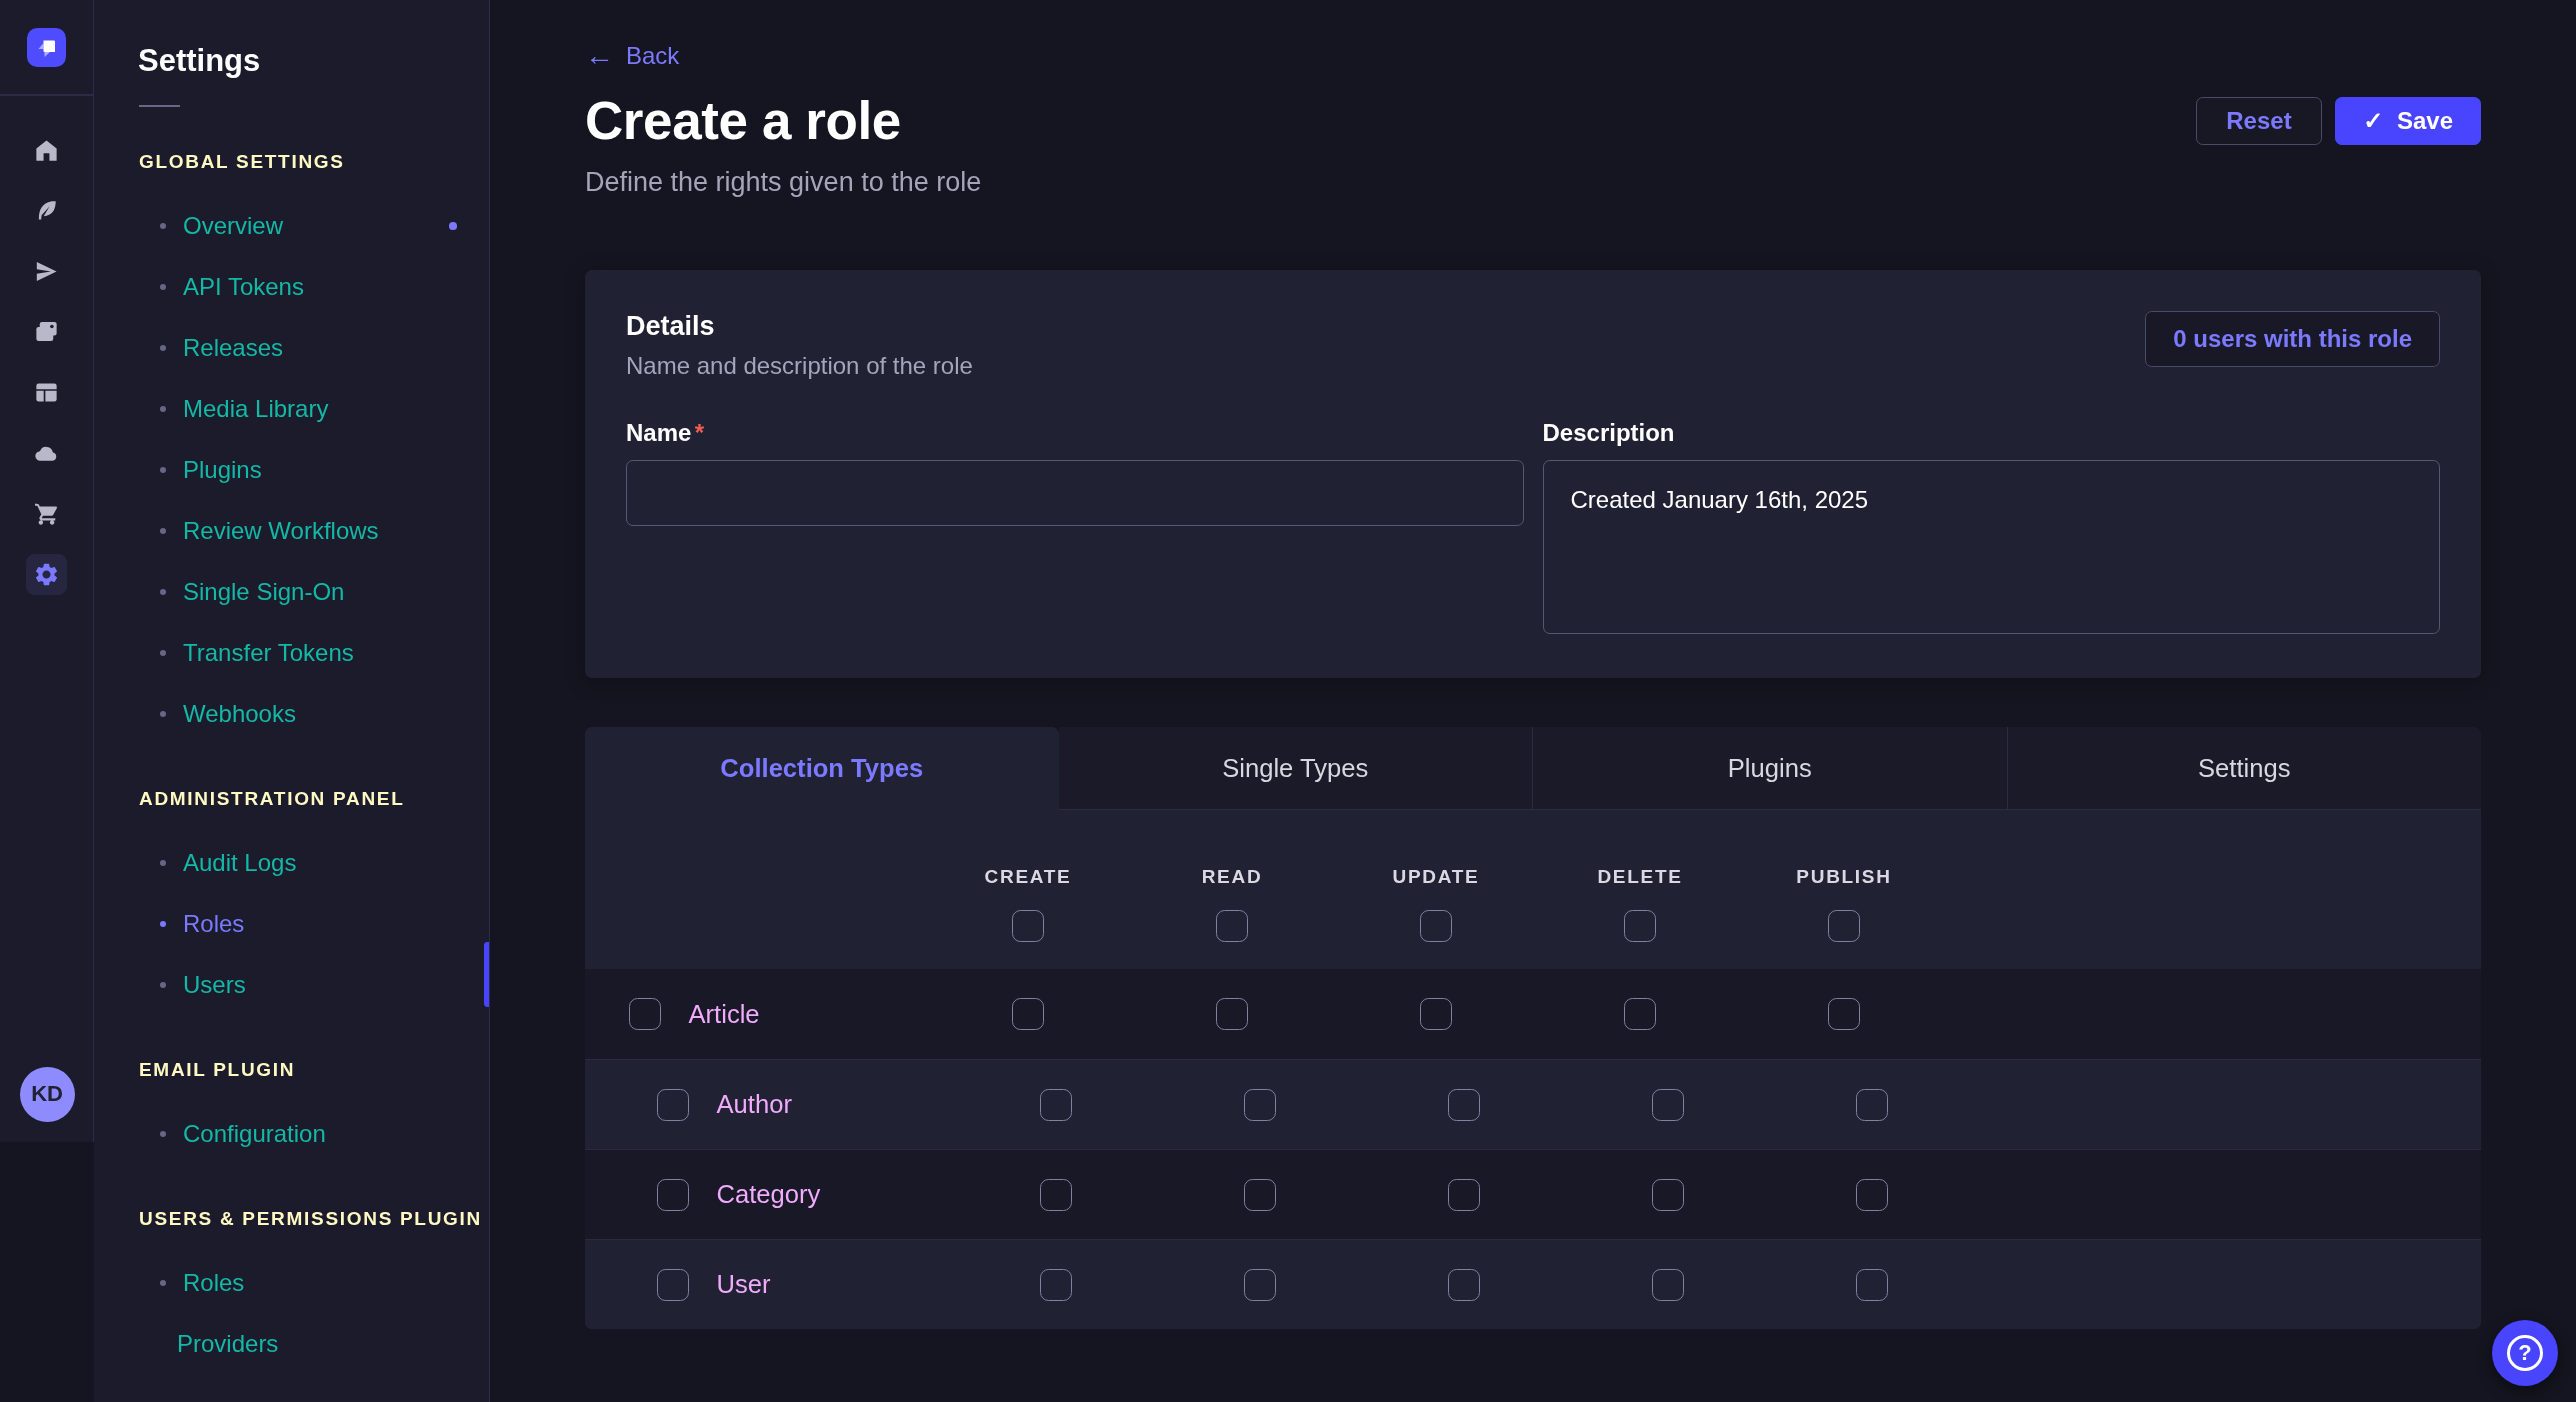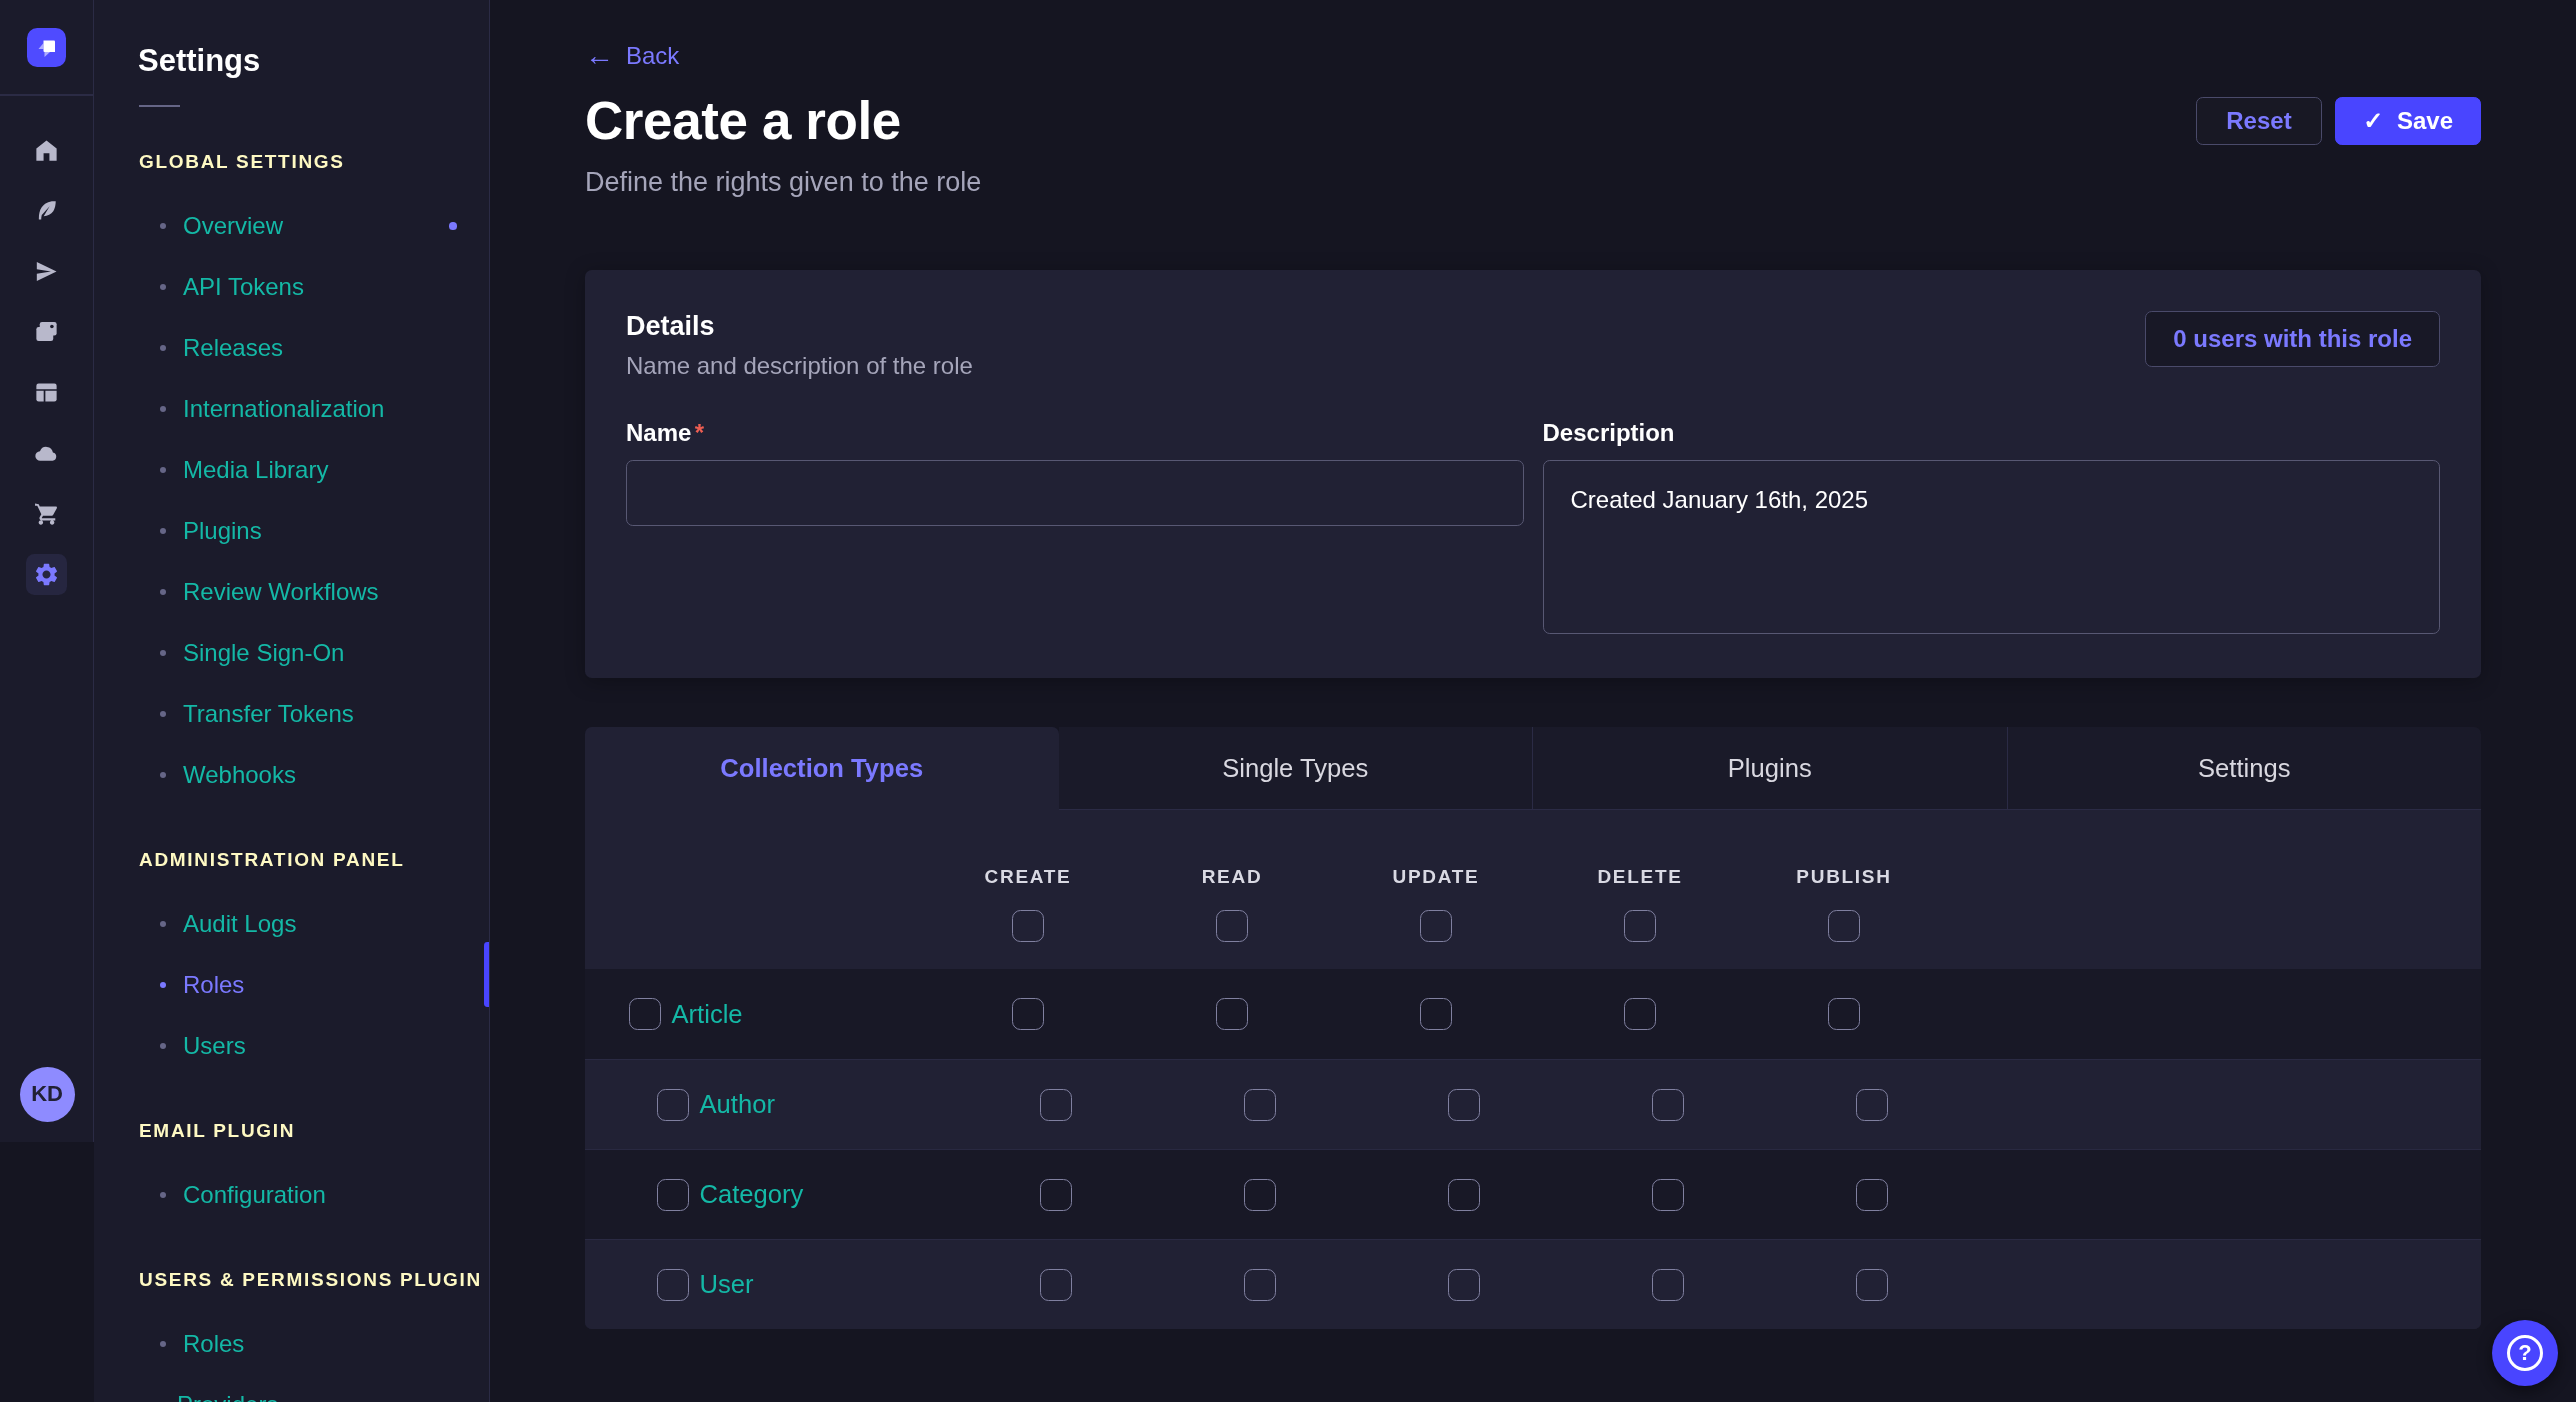--- a/index.html
+++ b/index.html
@@ -155,21 +155,21 @@
   .col-label {
     font-size:19px; font-weight:700; letter-spacing:1.7px; color:#d9d9e3;
     text-align:center;
   }
   .selall-row { margin-top:22px; padding-bottom:27px; }
 
   .perm-row { height:90px; }
   .perm-row.dark { background:#181826; }
   .perm-row.light { background:#212134; }
   .perm-row + .perm-row { border-top:0.9px solid rgba(43,43,69,0.9);padding-left:28px; }
-  .row-label { margin-left:11px; font-size:25.6px; color:#14b8a6;text-align:center; }
+  .row-label { margin-left:28px; font-size:25.6px; color:#f0abfc;text-align:center; }
 
   input[type="checkbox"].cb {
     appearance:none; -webkit-appearance:none;
     width:31.5px; height:32px; border:1.7px solid #8080a0; border-radius:8.5px;
     background:transparent; cursor:pointer; margin:0;
   }
 
   
   .help-fab {
     position:fixed; right:18px; bottom:16px; width:66px; height:66px;
@@ -261,24 +261,20 @@
       <div class="nav-item">
         <span class="nav-bullet"></span>
         <span class="nav-item-label">API Tokens</span>
       </div>
       <div class="nav-item">
         <span class="nav-bullet"></span>
         <span class="nav-item-label">Releases</span>
       </div>
       <div class="nav-item">
         <span class="nav-bullet"></span>
-        <span class="nav-item-label">Internationalization</span>
-      </div>
-      <div class="nav-item">
-        <span class="nav-bullet"></span>
         <span class="nav-item-label">Media Library</span>
       </div>
       <div class="nav-item">
         <span class="nav-bullet"></span>
         <span class="nav-item-label">Plugins</span>
       </div>
       <div class="nav-item">
         <span class="nav-bullet"></span>
         <span class="nav-item-label">Review Workflows</span>
       </div>

